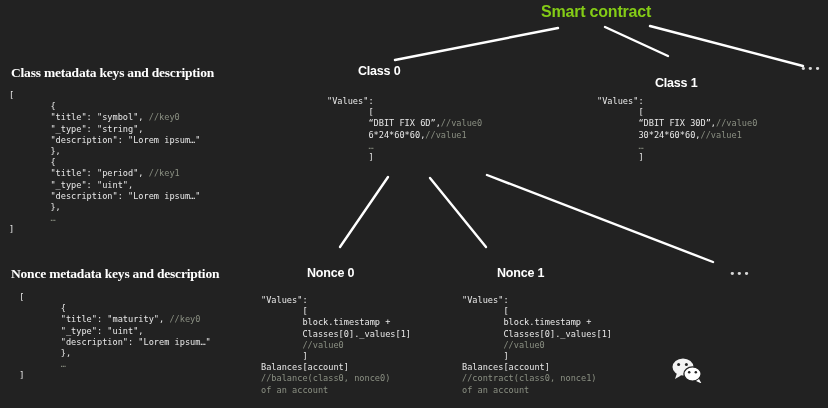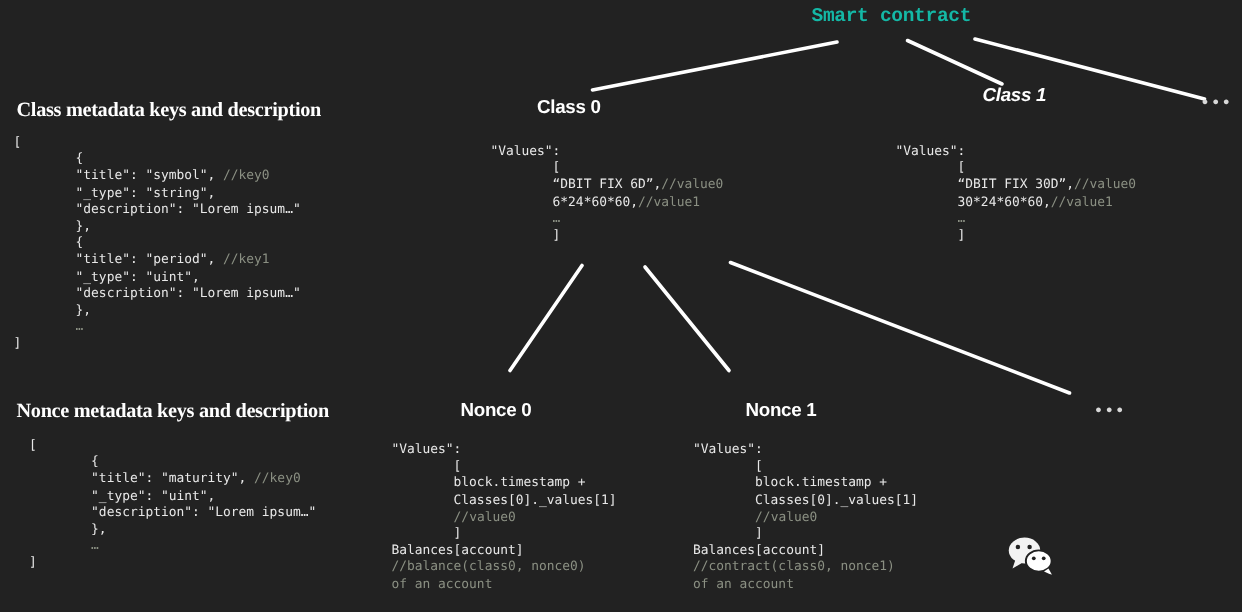--- a/index.html
+++ b/index.html
@@ -28,24 +28,24 @@
     position: absolute;
     color: #ffffff;
     font-family: "Liberation Sans", sans-serif;
     font-weight: bold;
     font-size: 12.5px;
     letter-spacing: -0.2px;
     white-space: nowrap;
   }
   .root-title {
     position: absolute;
-    color: #14b8a6;
-    font-family: Liberation Mono, monospace;
+    color: #84cc16;
+    font-family: Liberation Sans, sans-serif;
     font-weight: bold;
-    font-size: 13px;
+    font-size: 16px;
     letter-spacing: -0.2px;
     white-space: nowrap;
   }
   .code {
     position: absolute;
     font-family: "DejaVu Sans Mono", "Liberation Mono", monospace;
     font-size: 8.6px;
     line-height: 11.2px;
     color: #e8e8e8;
     white-space: pre;
@@ -123,21 +123,21 @@
   ]</div>
 
   <div class="node-title" style="left:358px; top:64px;text-align:right;">Class 0</div>
   <div class="code" style="left:327px; top:96px;">"Values":
         [
         “DBIT FIX 6D”,<span style="color: rgb(139, 144, 131);">//value0</span>
         6*24*60*60,<span style="color: rgb(139, 144, 131);">//value1</span>
 <span style="color: rgb(139, 144, 131);">        …</span>
         ]</div>
 
-  <div class="node-title" style="left:655px; top:56px;font-style:italic;">Class 1</div>
+  <div class="node-title" style="left:655px; top:76px;">Class 1</div>
   <div class="code" style="left:597px; top:96px;">"Values":
         [
         “DBIT FIX 30D”,<span style="color: rgb(139, 144, 131);">//value0</span>
         30*24*60*60,<span style="color: rgb(139, 144, 131);">//value1</span>
 <span style="color: rgb(139, 144, 131);">        …</span>
         ]</div>
 
   <div class="ellipsis-dots" style="left:800px; top:62px;">•••</div>
 
   <div class="node-title" style="left:307px; top:266px;">Nonce 0</div>

